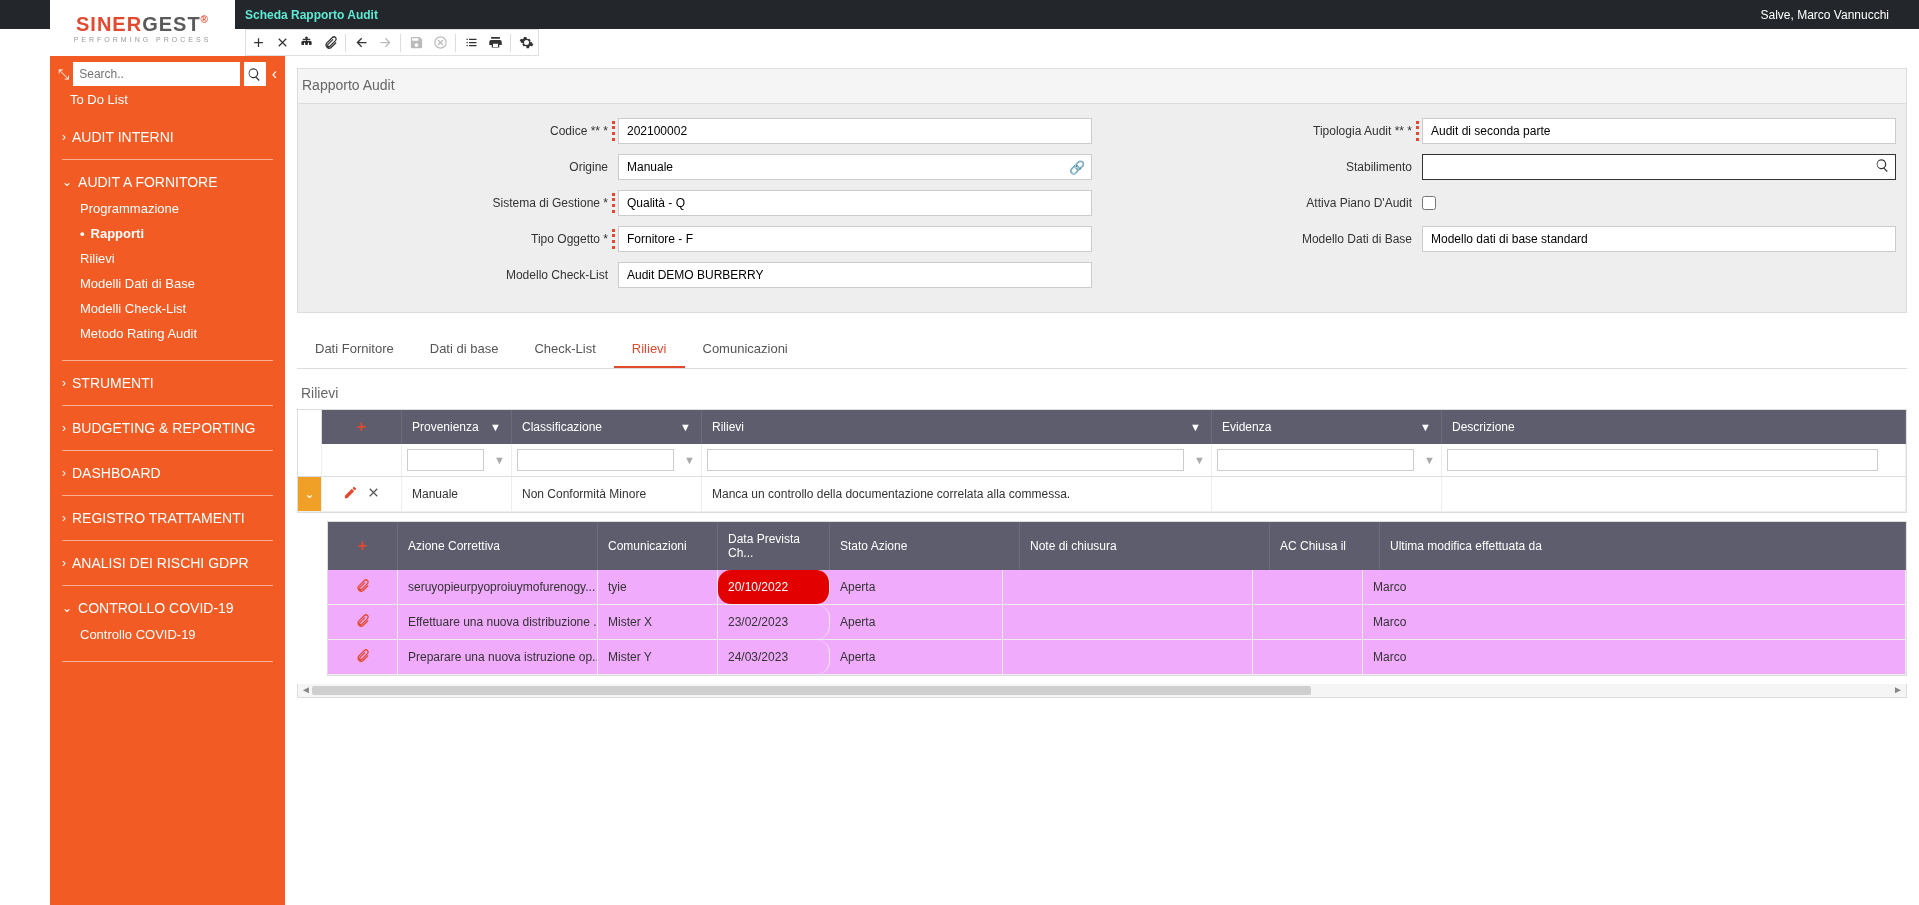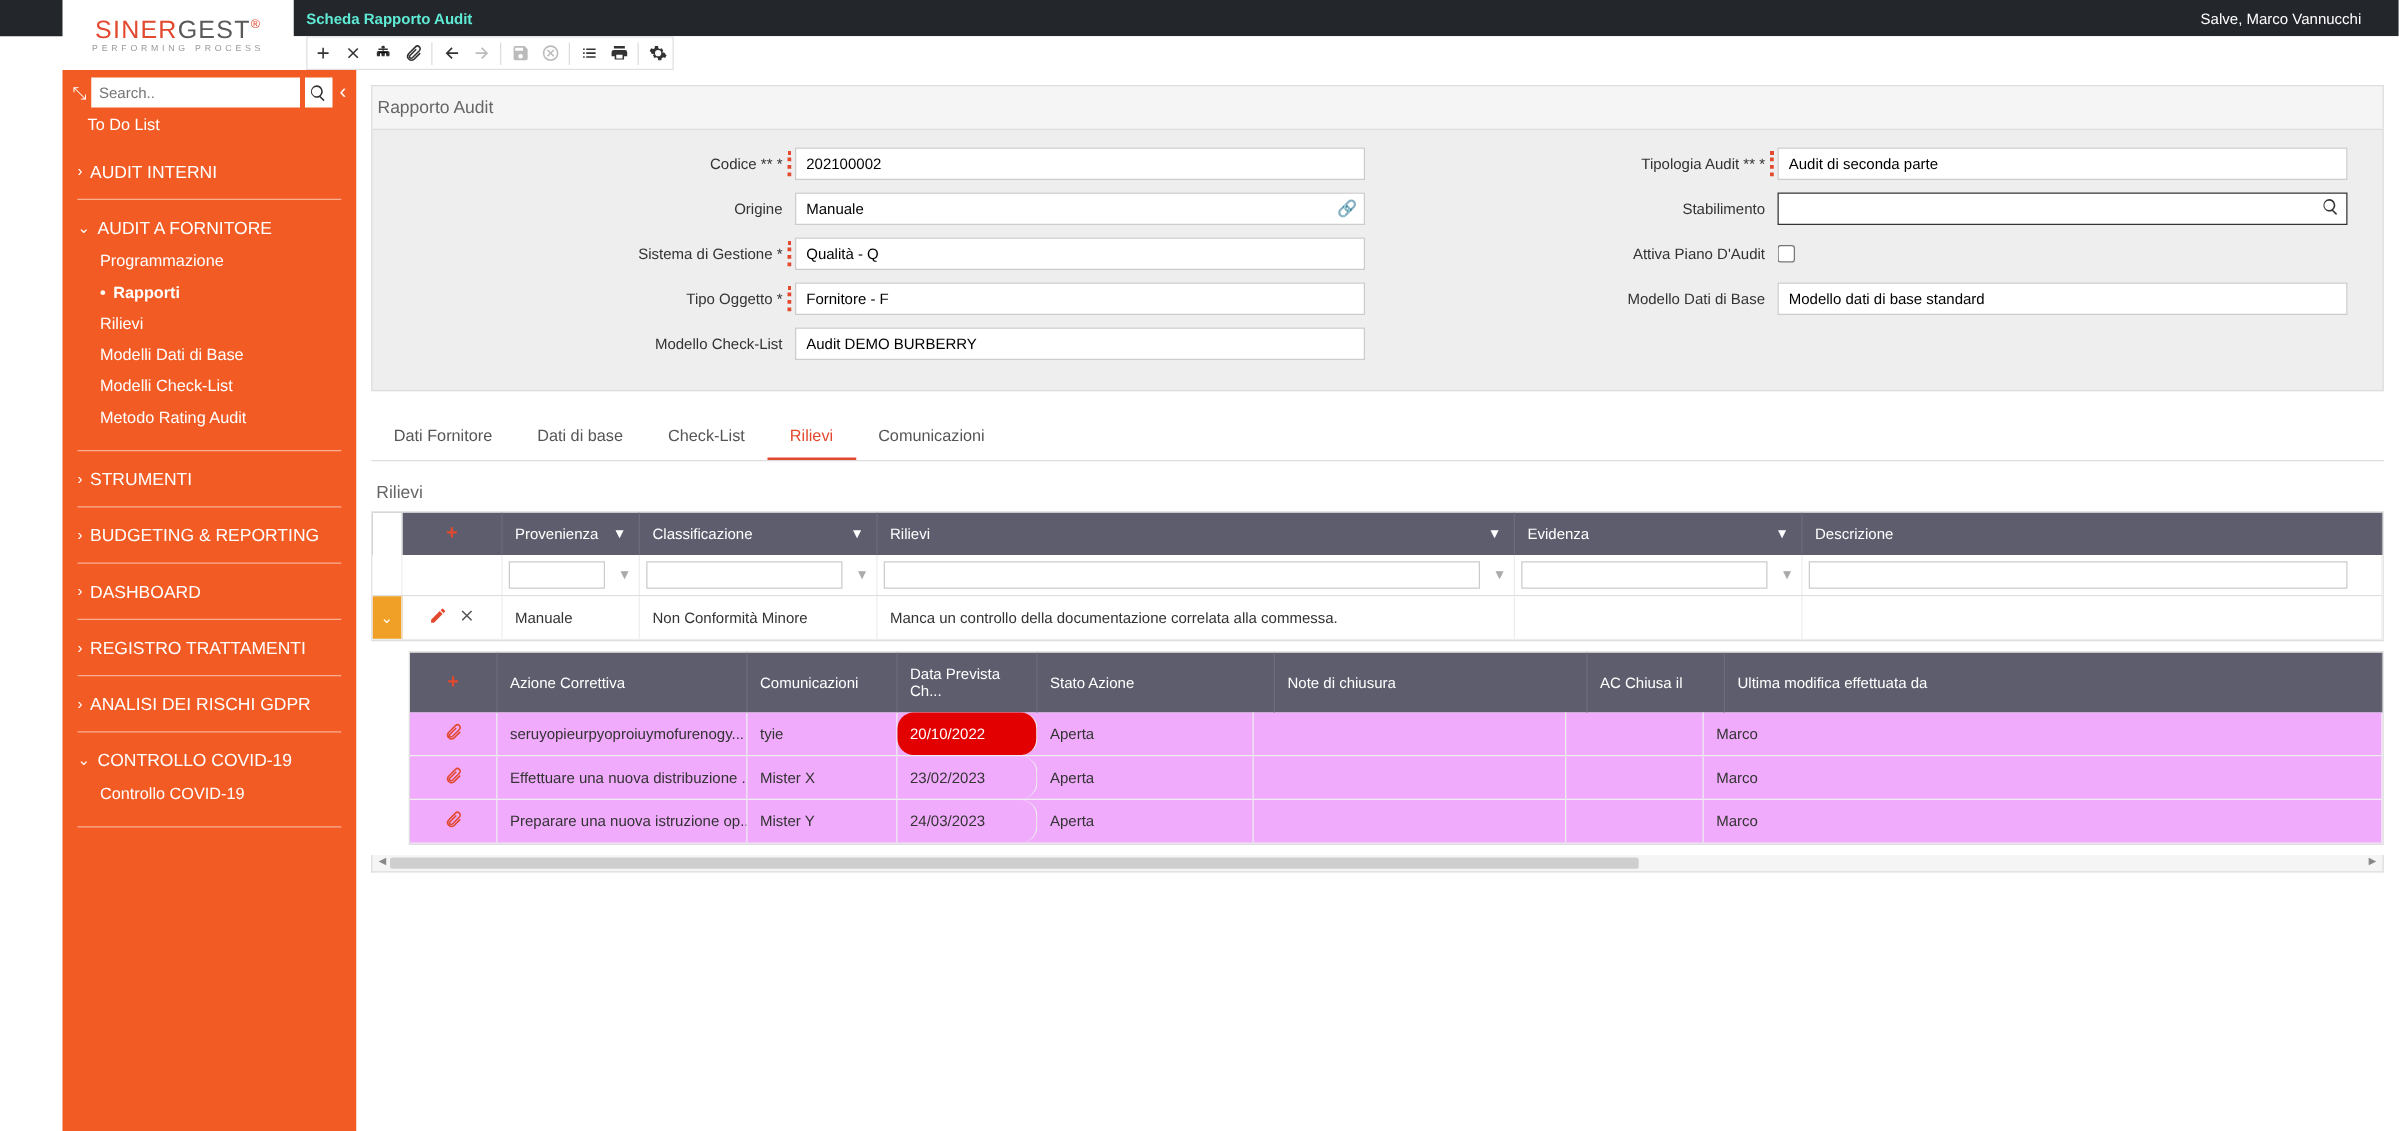--- a/index.html
+++ b/index.html
@@ -3,21 +3,21 @@
 <meta charset="utf-8">
 <style>
 * { margin: 0; padding: 0; box-sizing: border-box; }
 body { font-family: "Segoe UI", Arial, sans-serif; font-size: 13px; color: #333; background: #fff; }
 
 .top-strip { background: #23272b; height: 29px; display: flex; align-items: center; padding-left: 245px; }
 .top-strip .title { color: #5eead4; font-size: 12px; font-weight: 600; }
 .top-strip .user { margin-left: auto; margin-right: 30px; color: #fff; font-size: 12px; }
 
 .logo-area { position: absolute; top: 0; left: 50px; width: 185px; height: 56px; background: #fff; display: flex; flex-direction: column; align-items: center; justify-content: center; }
-.logo-text { font-size: 20px; font-weight: 400; letter-spacing: 1px; }
+.logo-text { font-size: 20px; font-weight: 700; letter-spacing: 1px; }
 .logo-text .s1 { color: #e2492f; }
 .logo-text .s2 { color: #5a5a5a; }
 .logo-sup { font-size: 10px; color: #e2492f; vertical-align: super; }
 .logo-sub { font-size: 7px; letter-spacing: 3px; color: #999; }
 
 .toolbar-area { background: #fff; height: 27px; margin-left: 235px; padding-left: 10px; display: flex; align-items: center; }
 .toolbar { background: #fff; display: flex; align-items: center; gap: 0; border: 1px solid #e0e0e0; height: 27px; }
 .tb-btn { width: 24px; height: 24px; display: flex; align-items: center; justify-content: center; cursor: pointer; color: #333; }
 .tb-btn.disabled { color: #bbb; }
 .tb-sep { width: 1px; height: 18px; background: #ddd; margin: 0 3px; }
@@ -35,21 +35,21 @@
 .nav-section-head .caret { margin-right: 6px; font-size: 12px; }
 .nav-item-top { padding: 0 12px 8px 20px; color: #fff; font-size: 13px; }
 .nav-sub { padding: 6px 0 0 18px; }
 .nav-sub-item { padding: 5px 0; font-size: 13px; cursor: pointer; color: #fff; }
 .nav-sub-item.active::before { content: "•"; margin-right: 6px; }
 .nav-sub-item.active { font-weight: 600; }
 
 .content { flex: 1; padding: 12px 12px 0 12px; overflow-y: auto; background: #fff; min-width: 0; }
 
 .panel-title { font-size: 14px; color: #666; padding: 8px 4px 10px 4px; border-bottom: 1px solid #ddd; margin-bottom: 0; background:#f5f5f5; border:1px solid #ddd; border-bottom:none;}
-.form-panel { background: #eee; border: 1px solid #ddd; padding: 14px 28px; display: flex; gap: 20px; }
+.form-panel { background: #eee; border: 1px solid #ddd; padding: 14px 10px; display: flex; gap: 20px; }
 .form-col { width: 50%; }
 .form-row { display: flex; align-items: center; margin-bottom: 10px; }
 .form-label { flex: 0 0 310px; text-align: right; padding-right: 10px; font-size: 12px; color: #333; }
 .form-input-wrap { flex: 1; position: relative; }
 .form-input { width: 100%; height: 26px; border: 1px solid #ccc; background: #fff; padding: 0 8px; font-size: 12px; }
 .dots { position: absolute; left: -6px; top: 3px; bottom: 3px; width: 3px; border-left: 3px dotted #e2492f; }
 .link-icon { position: absolute; right: 6px; top: 50%; transform: translateY(-50%); color: #e2492f; font-size: 13px; }
 .search-icon-field { position: absolute; right: 6px; top: 50%; transform: translateY(-50%); color: #333; font-size: 13px; }
 .checkbox-only { display: flex; align-items: center; height: 26px; }
 .checkbox-only input { width: 14px; height: 14px; }

